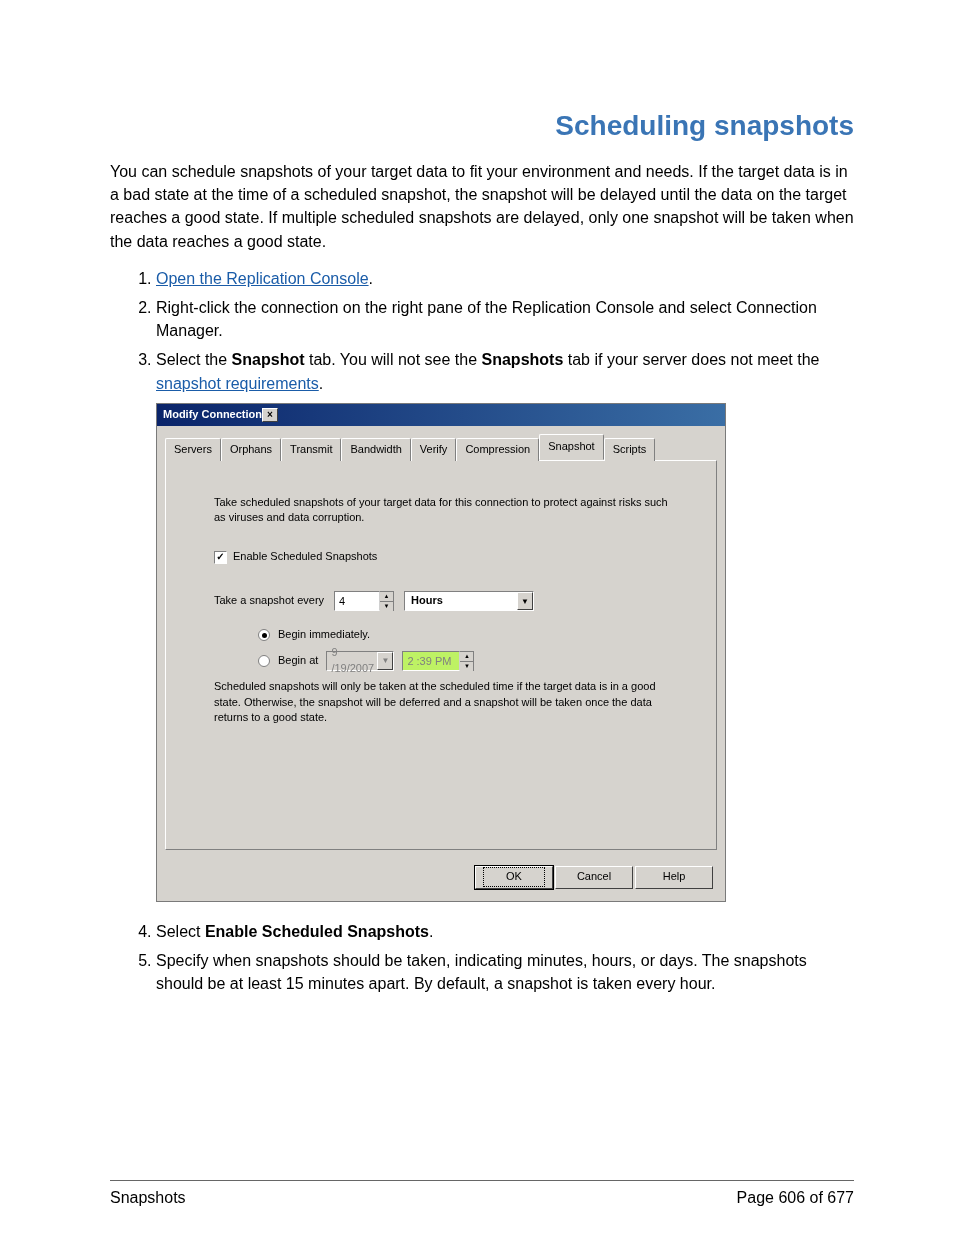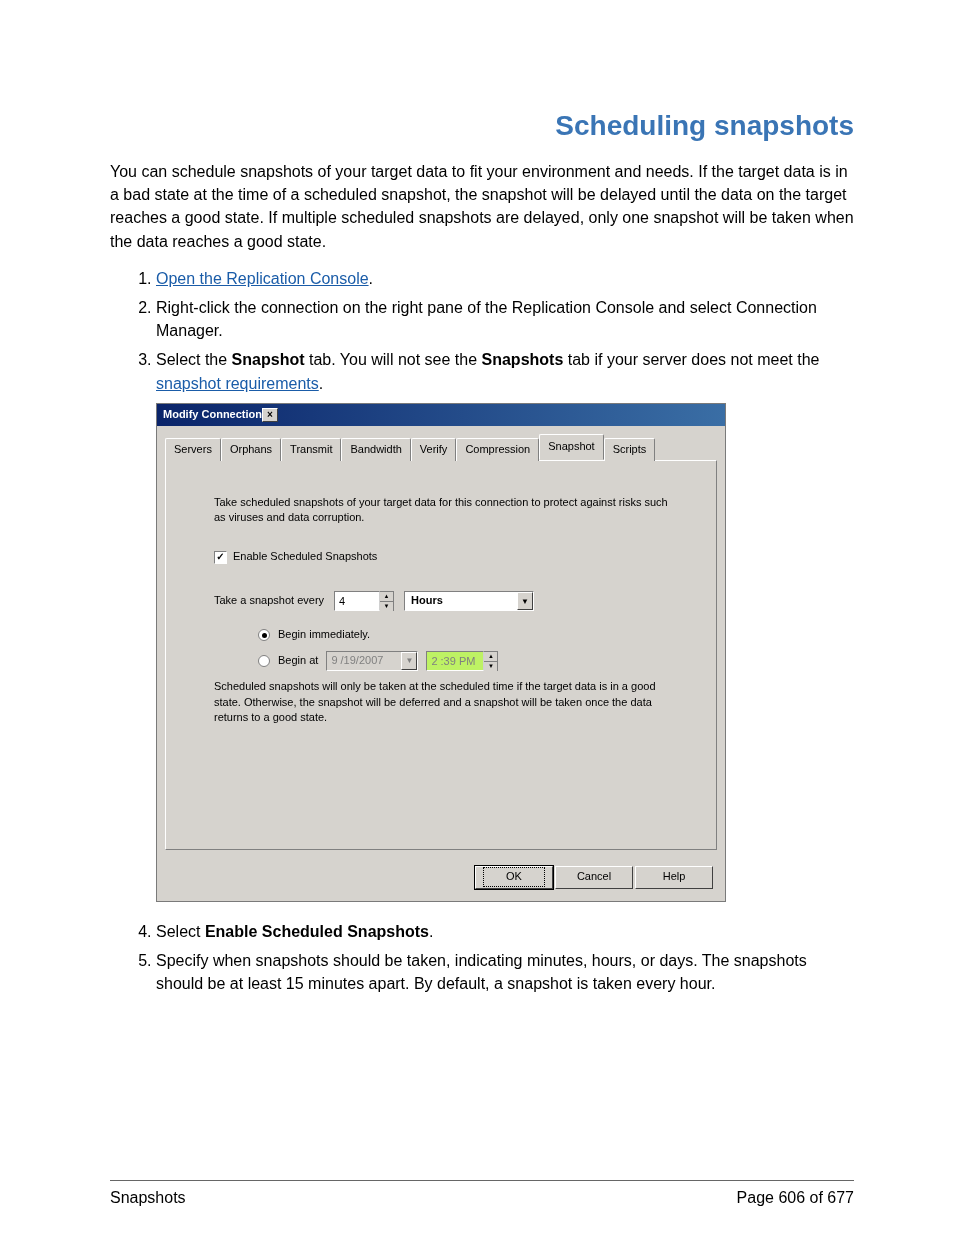--- a/index.html
+++ b/index.html
@@ -220,21 +220,21 @@
     border-radius: 50%;
     background: #fff;
     border: 1px solid #808080;
     display:flex;align-items:center;justify-content:center;
   }
   .radio .dot { width:5px;height:5px;border-radius:50%;background:#000;}
   .datebox {
     display:inline-flex;align-items:center;height:20px;
     background:#d6d3ce;border:1px solid #808080;
     border-right-color:#fff;border-bottom-color:#fff;
-    padding:0 0 0 4px;font-size:11px;color:#808080;width:92px;
+    padding:0 0 0 4px;font-size:11px;color:#808080;width:68px;
   }
   .lower {
     line-height: 1.4;
   }
   .btnrow {
     display: flex;
     justify-content: flex-end;
     gap: 2px;
     padding: 8px 12px 12px 0;
   }

